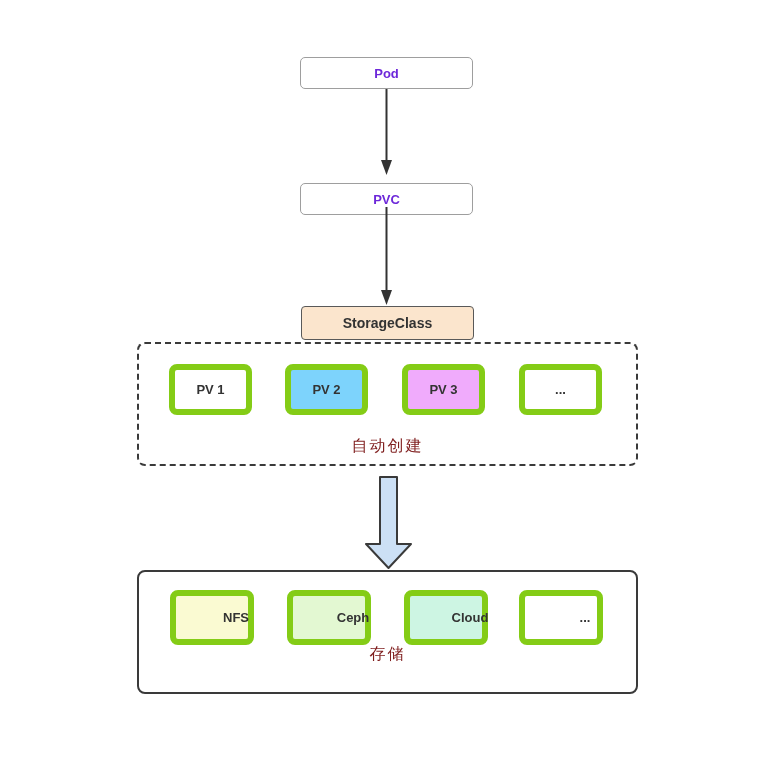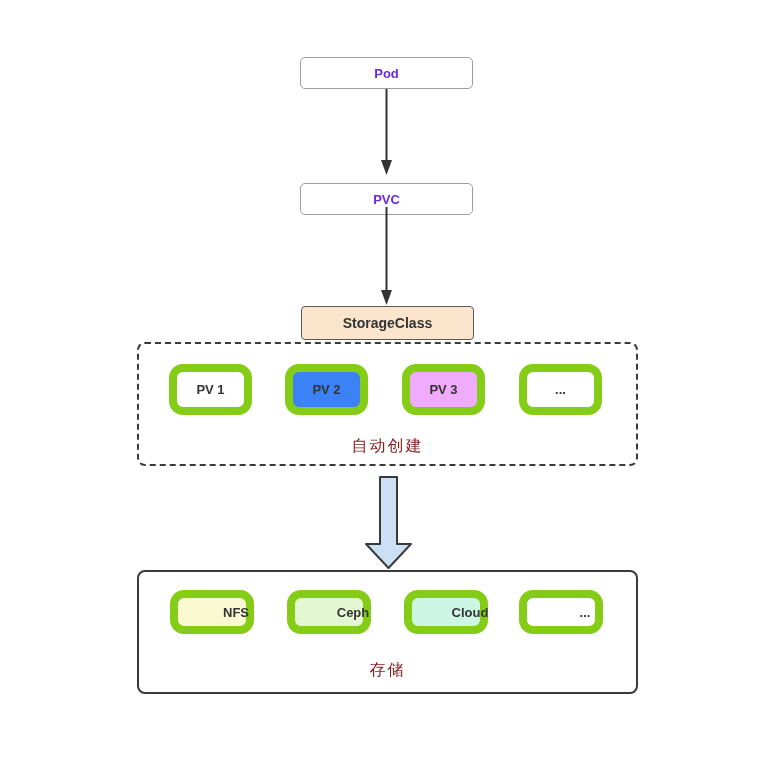--- a/index.html
+++ b/index.html
@@ -67,41 +67,41 @@
   .group-label {
     position: absolute;
     left: 0; right: 0;
     text-align: center;
     font-size: 16px;
     font-weight: 400;
     color: #7f1d1d;
     letter-spacing: 2px;
   }
   .group-auto .group-label    { top: 92px; }
-  .group-storage .group-label { top: 88px; }
+  .group-storage .group-label { top: 72px; }
 
   
   .item {
     position: absolute;
     box-sizing: border-box;
     top: 19px;
     width: 84px;
     height: 52px;
-    border: 8px solid #84cc16;
-    border-radius: 14px;
+    border: 6px solid #84cc16;
+    border-radius: 8px;
     background: #ffffff;
     display: flex;
     align-items: center;
     justify-content: center;
     font-size: 13px;
     font-weight: 700;
     color: #333;
   }
   .group-auto    .item { top: 20px; height: 51px; width: 83px; }
-  .group-storage .item { top: 18px; height: 44px; padding-left: 48px; }
+  .group-storage .item { top: 18px; height: 55px; padding-left: 48px; }
   .pos-0 { left: 30px; }
   .pos-1 { left: 146px; }
   .pos-2 { left: 263px; }
   .pos-3 { left: 380px; }
   .group-storage .pos-0 { left: 31px; }
   .group-storage .pos-1 { left: 148px; }
   .group-storage .pos-2 { left: 265px; }
   .group-storage .pos-3 { left: 380px; }
 
   svg.overlay {
@@ -126,21 +126,21 @@
   </div>
 
   <div class="abs node-storageclass" style="background: rgb(251, 229, 205);">
     <span>StorageClass</span>
   </div>
 
   <div class="abs group group-auto">
     <div class="item pos-0" style="background: rgb(255, 255, 255);">
       <span>PV 1</span>
     </div>
-    <div class="item pos-1" style="background: #3b82f6; justify-content: center;">
+    <div class="item pos-1" style="background: #7dd3fc; justify-content: center;">
       <span>PV 2</span>
     </div>
     <div class="item pos-2" style="background: #f0abfc;">
       <span>PV 3</span>
     </div>
     <div class="item pos-3" style="background: rgb(255, 255, 255);">
       <span>...</span>
     </div>
     <div class="group-label">自动创建</div>
   </div>

